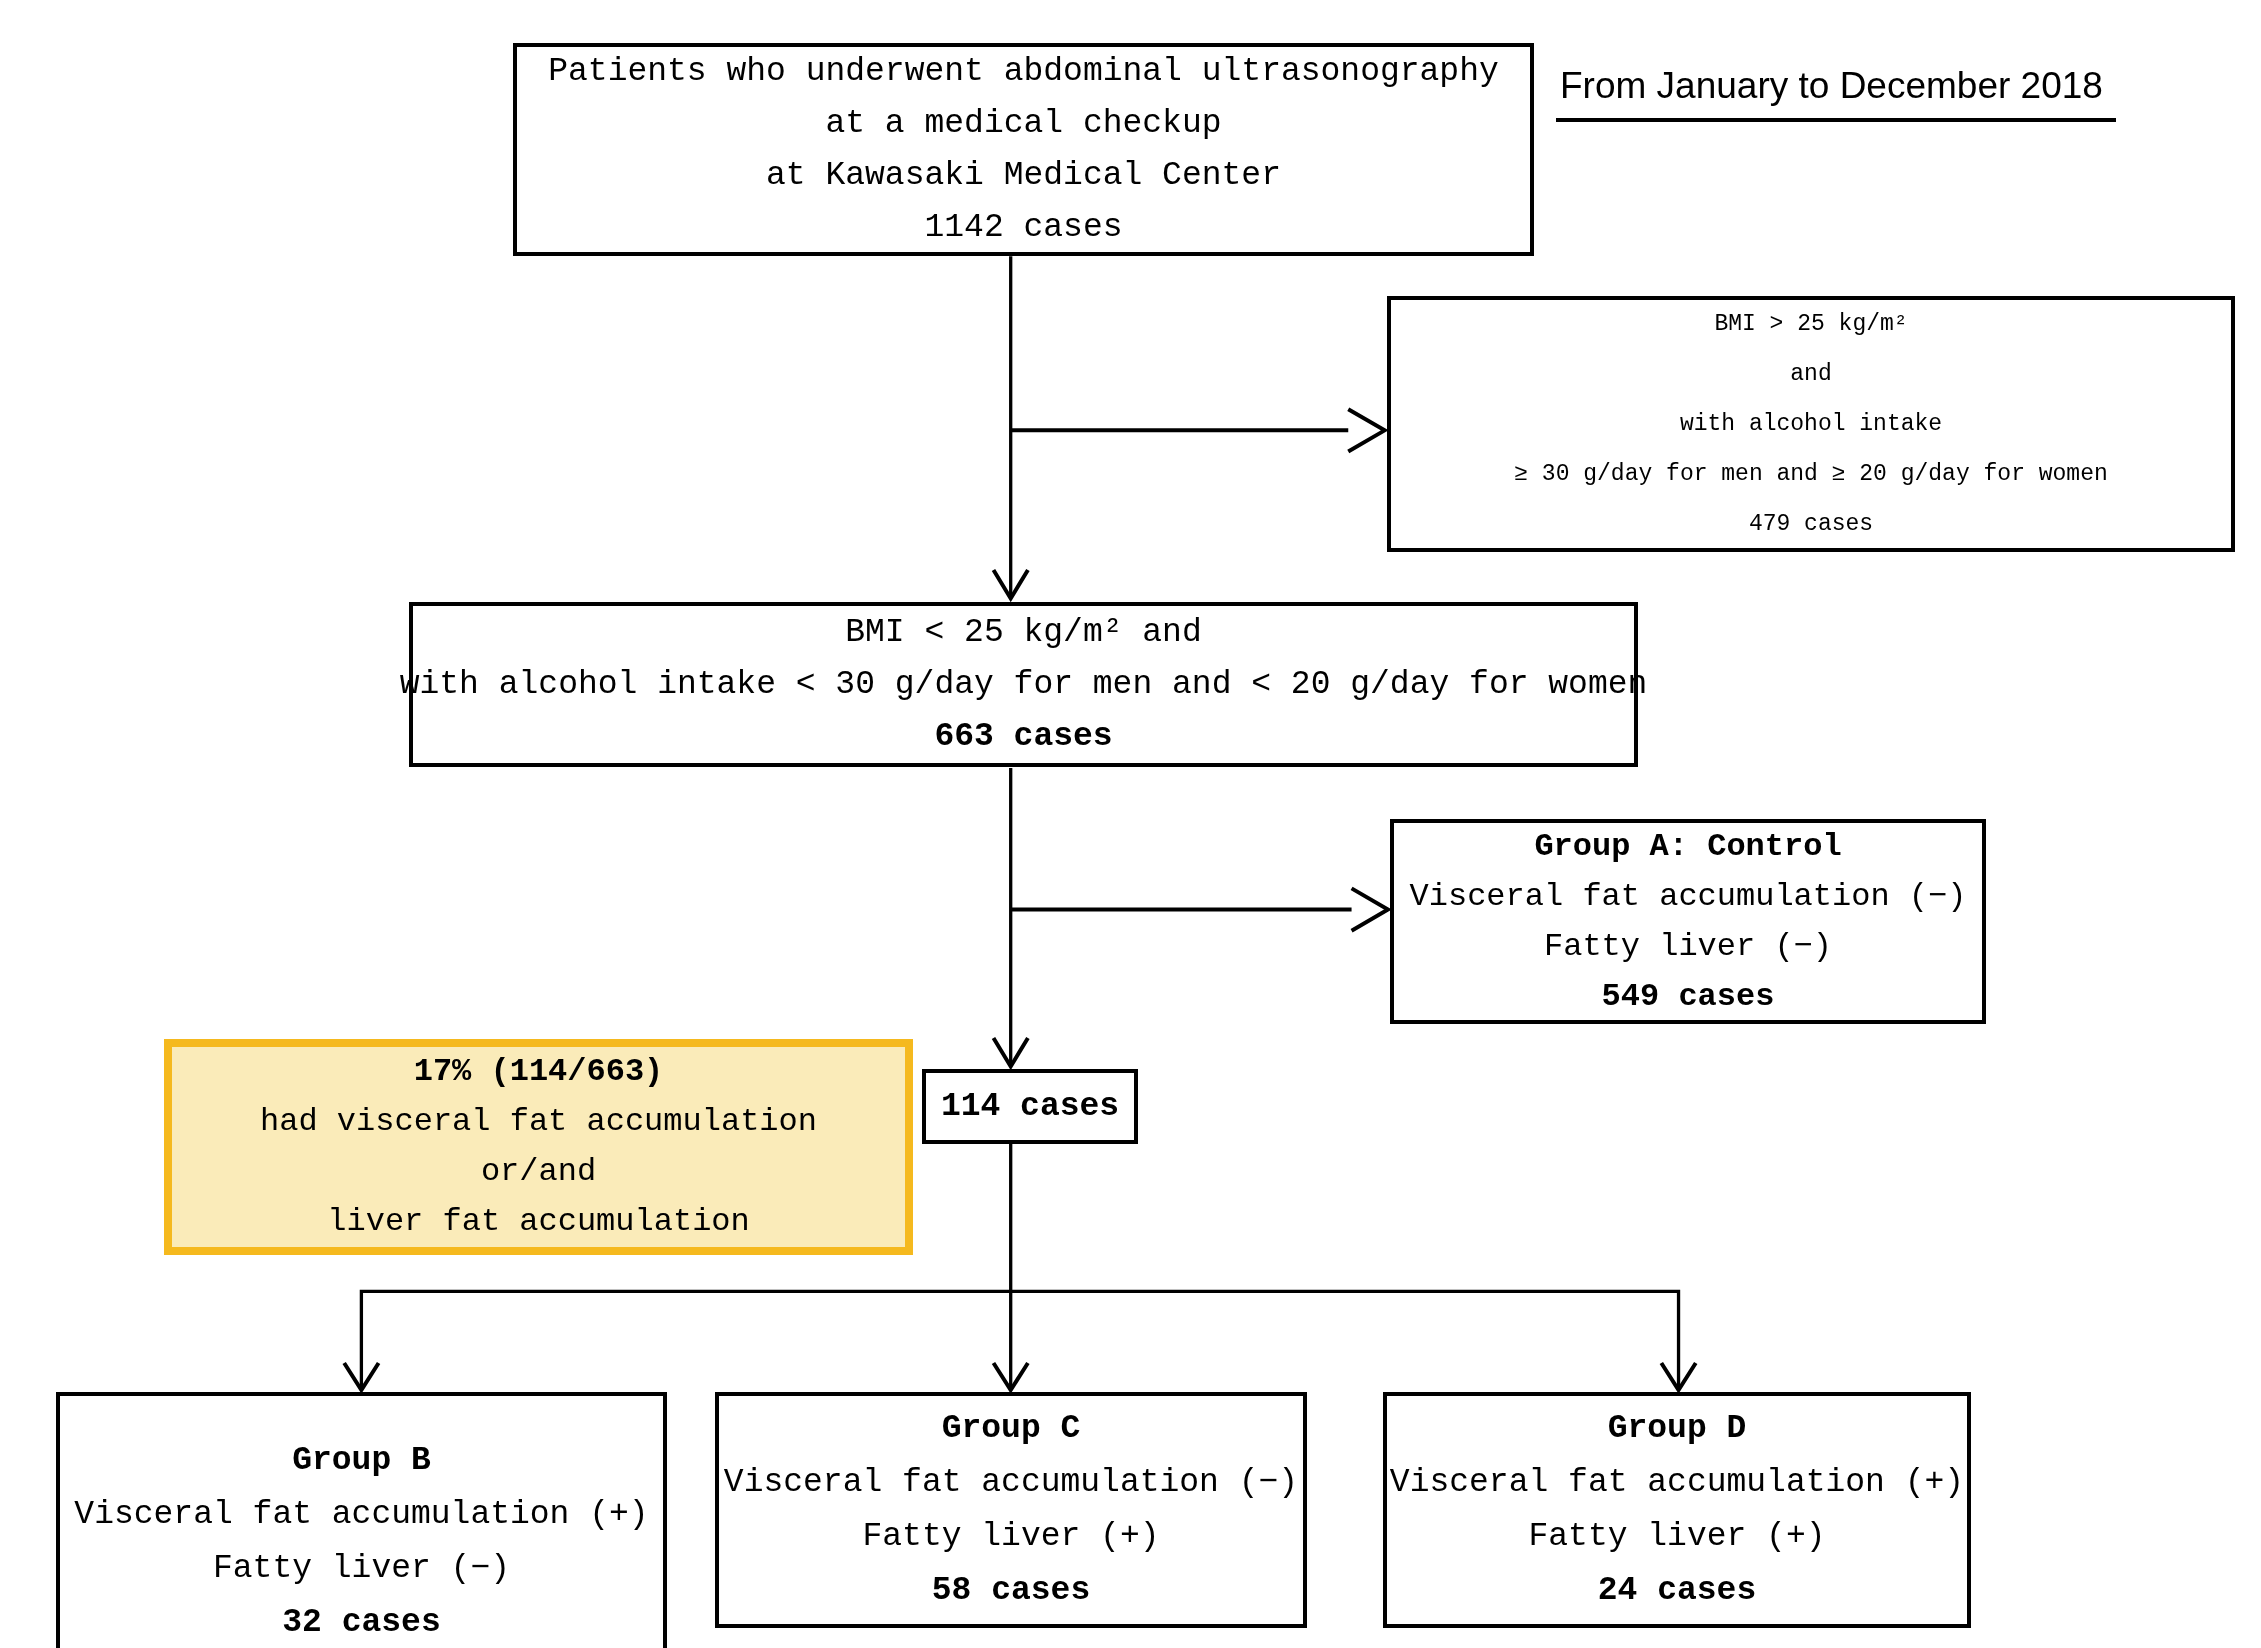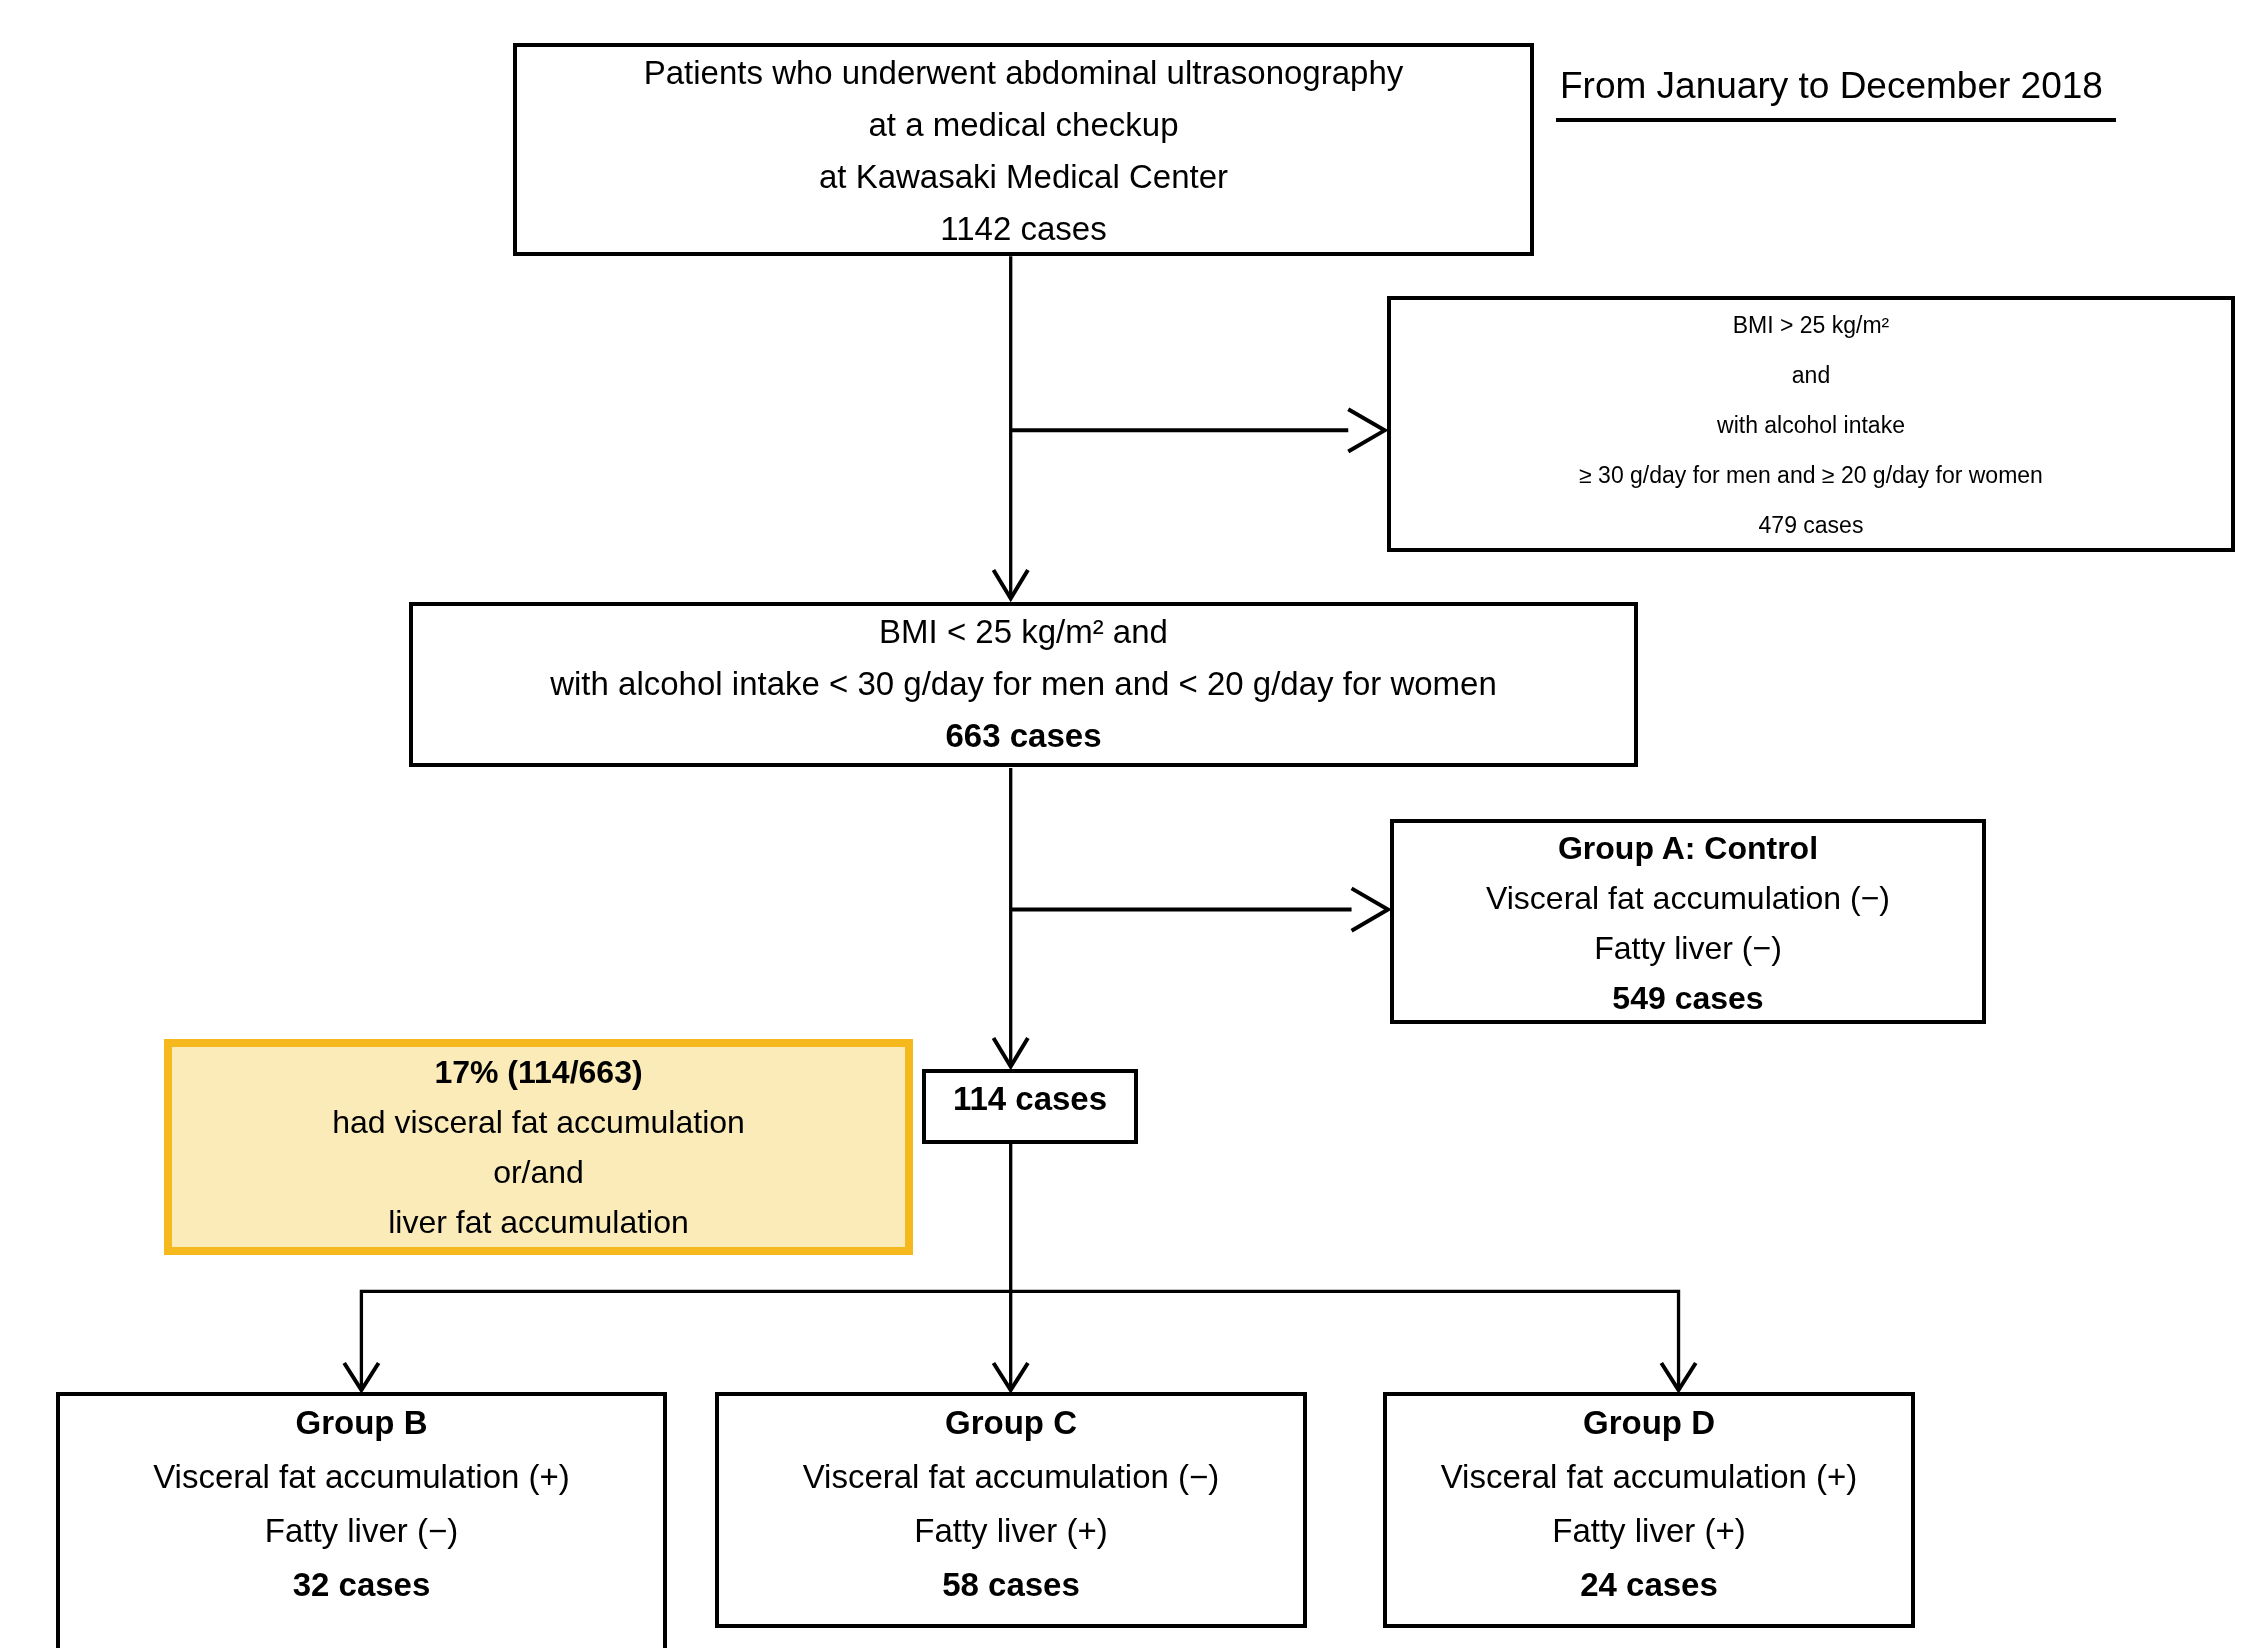--- a/index.html
+++ b/index.html
@@ -11,37 +11,38 @@
     color:#000;
     overflow:hidden;
   }
   #connectors{position:absolute;left:0;top:0;pointer-events:none;}
   .box{
     position:absolute;
     box-sizing:border-box;
     border:4.6px solid #000;
     background:#fff;
     display:flex;flex-direction:column;
-    justify-content:flex-start;align-items:center;
+    justify-content:center;align-items:center;
     text-align:center;
     font-size:33px;line-height:52px;
     white-space:nowrap;
+    font-family:Liberation Mono, monospace;
   }
   .bold{font-weight:bold;}
   #source-box   {left:513px;  top:43px;   width:1021px; height:213px;}
   #date-note    {position:absolute; left:1556px; top:65px; font-size:37px; line-height:42px;
                  border-bottom:4.6px solid #000; padding:0 13.2px 10.6px 4px; white-space:nowrap;}
   #exclusion-box{left:1387px; top:296px;  width:848px; height:256px; border-width:4px; line-height:50px; font-size:23px;}
   #inclusion-box{left:409px;  top:602px;  width:1229px; height:165px;}
   #group-a-box  {left:1390px; top:819px; width:596px;  height:205px; border-width:4px; line-height:50px; font-size:32px;}
   #highlight-box{left:124px;  top:1039px; width:749px; height:216px; border-width:8px; border-style:solid; line-height:50px; font-size:32px;}
   #cases-114-box{left:904px; top:1069px; width:216px;  height:75px;margin-left:18px;}
   #group-b-box  {left:56px;   top:1392px; width:611px;  height:300px; line-height:54px;}
   #group-c-box  {left:715px; top:1392px; width:592px;  height:236px; line-height:54px;}
-  #group-d-box  {left:1383px; top:1392px; width:532px;  height:236px; line-height:54px;}
+  #group-d-box  {left:1383px; top:1392px; width:588px;  height:236px; line-height:54px;}
   .line{display:block;}
 </style>
 </head>
 <body>
 
 <div id="canvas">
 
   <svg id="connectors" width="2261" height="1649" viewBox="0 0 3416 2491">
 
     <path d="M1527,387 V901" stroke="#000" stroke-width="5" fill="none"></path>

